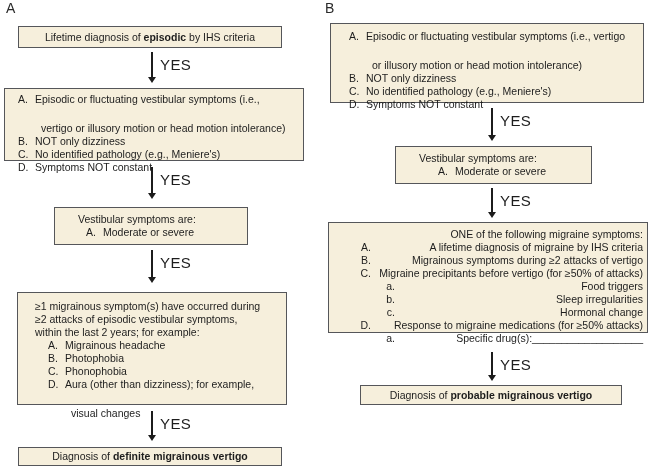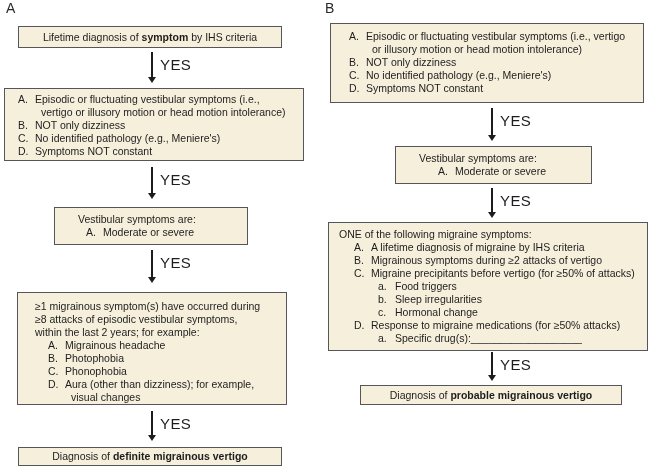--- a/index.html
+++ b/index.html
@@ -12,51 +12,51 @@
     position:absolute;background:#f6efdc;border:1.5px solid #55565a;
     box-sizing:border-box;font-size:10.5px;line-height:13px;color:#1d1d1d;
   }
   .center{display:flex;align-items:center;justify-content:center;text-align:center;}
   .b{font-weight:bold;}
   
   .li{display:flex;}
   .li .lab{flex:none;width:17px;}
   .li .txt{flex:1;min-width:0;}
   .ln{display:block;}
-  .ln + .ln{margin-left:6px;} 
+  .ln + .ln{margin-left:6px;margin-top:16px;} 
   
   .box-a1{left:18px;top:26px;width:264px;height:22px;}
   .box-a2{left:4px;top:88px;width:300px;height:73px;padding:4px 8px 0 13px;}
   .box-a3{left:54px;top:207px;width:194px;height:38px;padding:5px 4px 0 23px;}
   .box-a3 .item-line{margin-left:8px;}
   .box-a4{left:17px;top:292px;width:270px;height:113px;padding:7px 6px 0 17px;}
   .box-a4 .items{margin-left:13px;}
   .box-a5{left:18px;top:447px;width:264px;height:19px;}
   .box-b1{left:330px;top:23px;width:314px;height:80px;padding:6px 6px 0 18px;}
   .box-b2{left:395px;top:146px;width:197px;height:38px;padding:5px 4px 0 23px;}
   .box-b2 .item-line{margin-left:19px;}
-  .box-b3{left:328px;top:222px;width:320px;height:129px;padding:5px 4px 8px 10px;}
+  .box-b3{left:328px;top:222px;width:320px;height:111px;padding:5px 4px 8px 10px;text-align:right;}
   .box-b3 .items{margin-left:15px;}
   .box-b3 .li.sub{margin-left:24px;}
   
   .arrow{position:absolute;width:8px;}
   .arrow .shaft{display:block;position:absolute;left:3px;top:0;bottom:5px;width:1.5px;background:#1c1c1c;}
   .arrow .head{display:block;position:absolute;bottom:0;left:0;width:0;height:0;
     border-left:4px solid transparent;border-right:4px solid transparent;border-top:6px solid #1c1c1c;}
   .arrow .yes{position:absolute;left:12px;top:4px;font-size:15px;letter-spacing:.4px;white-space:nowrap;}
 </style>
 </head>
 <body>
 
 <div class="canvas">
 
   <div class="col-label" style="left:6px;top:1px;">A</div>
 
   <div class="box center box-a1">
-    <span><span>Lifetime diagnosis of </span><span class="b">symptom</span><span> by IHS criteria</span></span>
+    <span><span>Lifetime diagnosis of </span><span class="b">episodic</span><span> by IHS criteria</span></span>
   </div>
 
   <div class="arrow" style="left:148px;top:52px;height:31px;">
     <span class="shaft"></span>
     <span class="head"></span>
     <span class="yes">YES</span>
   </div>
 
   <div class="box box-a2">
     <div class="li">
@@ -101,21 +101,21 @@
   </div>
 
   <div class="arrow" style="left:148px;top:250px;height:33px;">
     <span class="shaft"></span>
     <span class="head"></span>
     <span class="yes">YES</span>
   </div>
 
   <div class="box box-a4">
     <div>≥1 migrainous symptom(s) have occurred during</div>
-    <div>≥8 attacks of episodic vestibular symptoms,</div>
+    <div>≥2 attacks of episodic vestibular symptoms,</div>
     <div>within the last 2 years; for example:</div>
     <div class="items">
       <div class="li">
         <span class="lab">A.</span>
         <span class="txt">
             <span class="ln">Migrainous headache</span>
           </span>
       </div>
       <div class="li">
         <span class="lab">B.</span>

